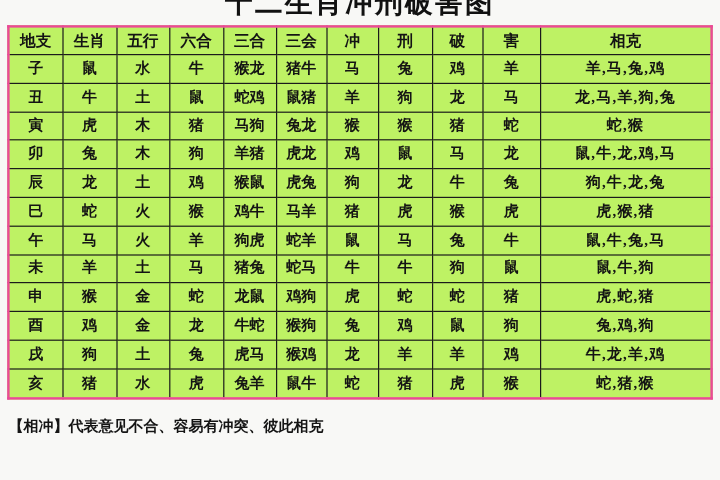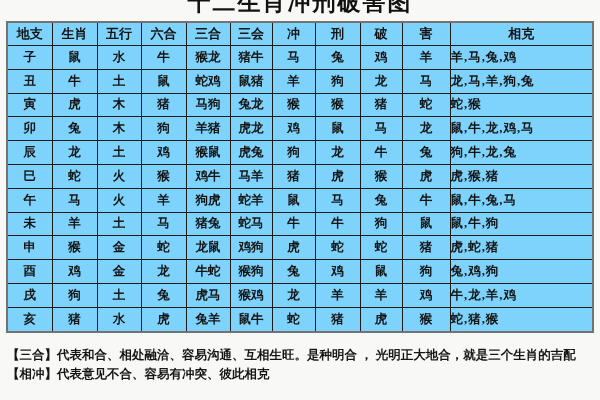--- a/index.html
+++ b/index.html
@@ -15,36 +15,36 @@
     font-weight:bold;
     letter-spacing:2px;
     white-space:nowrap;
     color:#111;
   }
   table.zodiac{
     border-collapse:collapse;
     table-layout:fixed;
     width:586px;
     margin:3px auto 0 auto;
-    background:#7dd3fc;
-    border:2px solid #737373;
+    background:#bef264;
+    border:2px solid #ec4899;
   }
   .zodiac th,.zodiac td{
     border:1px solid #1b1b1b;
     text-align:center;
     vertical-align:middle;
     padding:0;
     overflow:hidden;
     white-space:nowrap;
     font-weight:bold;
     color:#141414;
   }
   .zodiac th{height:22px;font-size:13px}
   .zodiac td{height:22.8px;font-size:12.5px}
-  .zodiac td.kecell{text-align:left;padding-left:0;letter-spacing:1px}
+  .zodiac td.kecell{text-align:center;padding-left:0;letter-spacing:1px}
   .legend{
     margin:13px 6px 0 7px;
     font-size:12.5px;
     font-weight:bold;
     line-height:19.5px;
     color:#151515;
   }
   .legend .legend-line{white-space:nowrap;overflow:hidden}
 </style>
 </head>
@@ -235,15 +235,14 @@
         <td>蛇</td>
         <td>猪</td>
         <td>虎</td>
         <td>猴</td>
         <td class="kecell">蛇,猪,猴</td>
       </tr>
     </tbody>
 </table>
 
 <div class="legend" id="legend">
-    <div class="legend-line">【三合】代表和合、相处融洽、容易沟通、互相生旺。是种明合 ， 光明正大地合，就是三个生肖的吉配</div>
     <div class="legend-line">【相冲】代表意见不合、容易有冲突、彼此相克</div>
   </div>
 
 </body></html>

